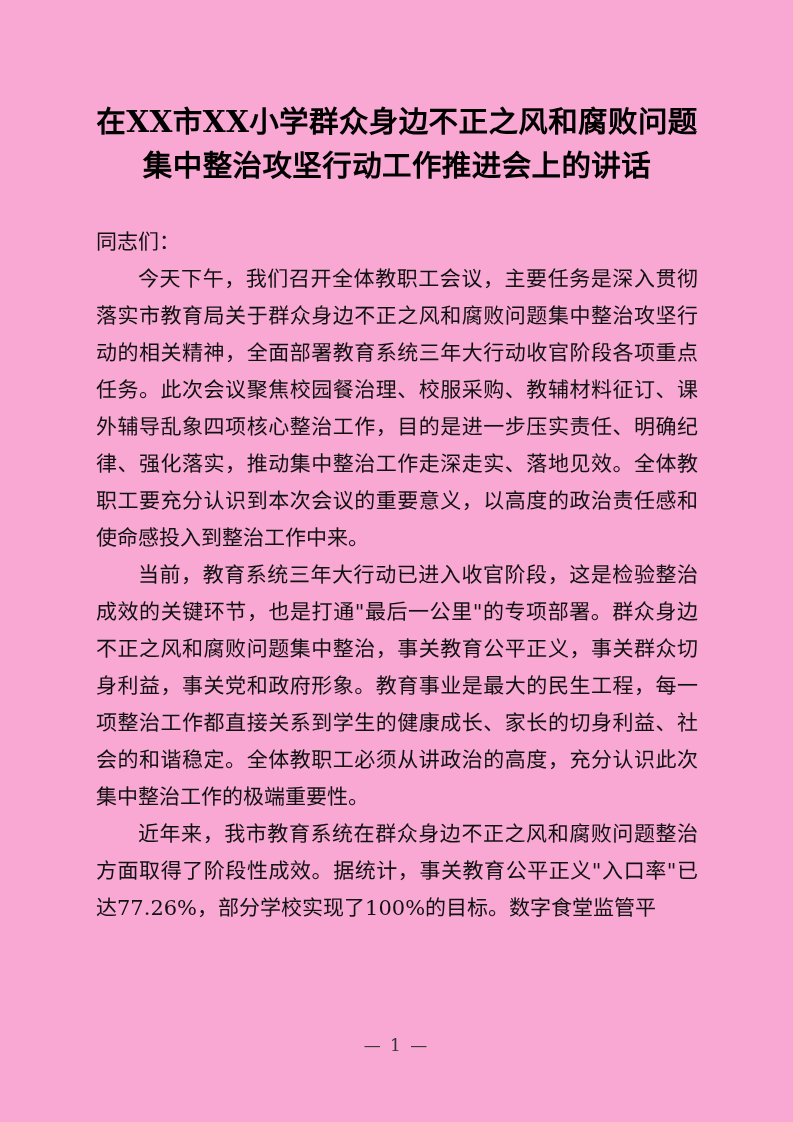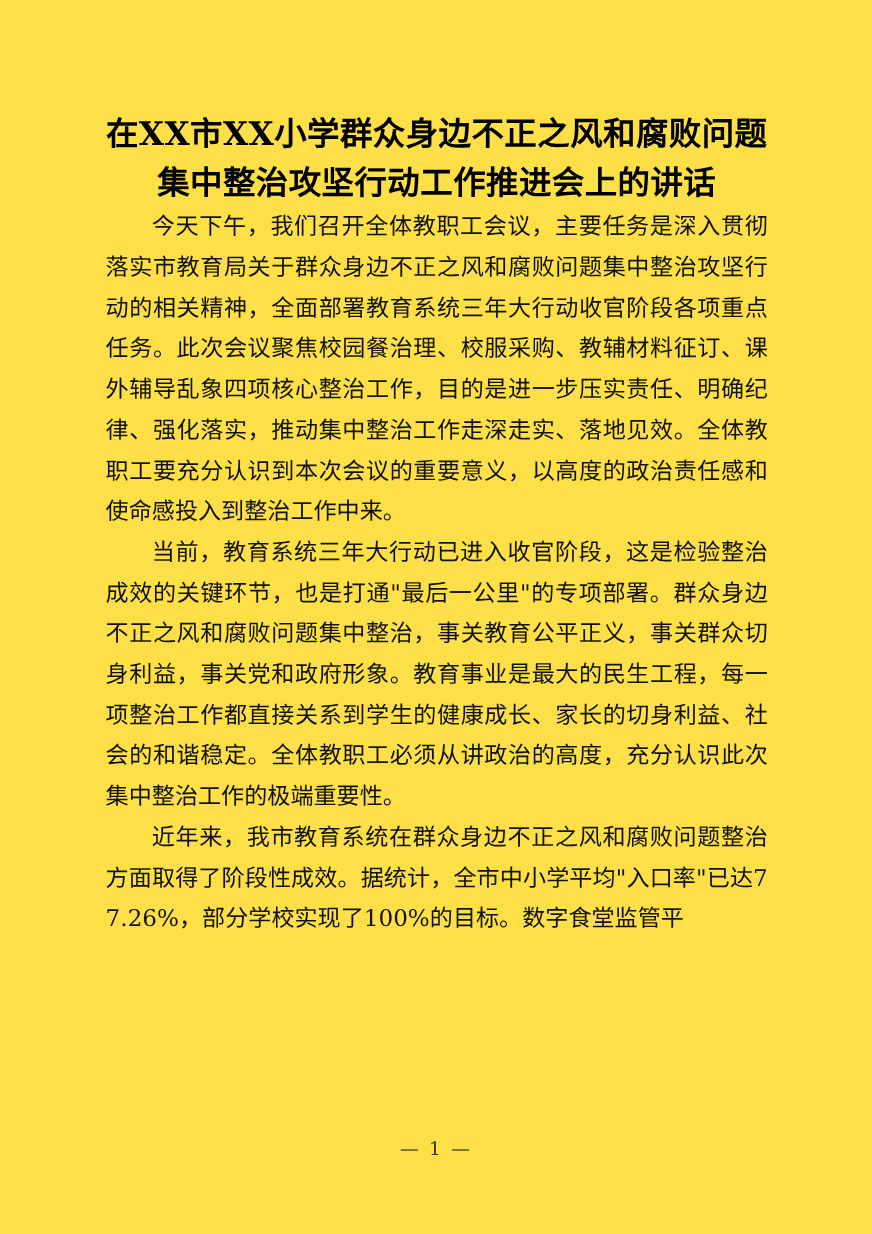--- a/index.html
+++ b/index.html
@@ -7,21 +7,21 @@
     margin: 0;
     padding: 0;
     background: #ffffff;
   }
 
   .page {
     position: relative;
     width: 793px;
     height: 1122px;
     margin: 0 auto;
-    background: #fde047;
+    background: #f9a8d4;
     overflow: hidden;
     box-sizing: border-box;
   }
 
   .doc-body {
     position: absolute;
     left: 96px;
     top: 0;
     width: 602px;
   }
@@ -86,25 +86,26 @@
 </style>
 </head>
 <body>
 
 <div class="page">
 
   <div class="doc-body">
 
     <h1 class="doc-title">在XX市XX小学群众身边不正之风和腐败问题集中整治攻坚行动工作推进会上的讲话</h1>
 
+    <p class="salutation">同志们：</p>
 
     <p class="para">今天下午，我们召开全体教职工会议，主要任务是深入贯彻落实市教育局关于群众身边不正之风和腐败问题集中整治攻坚行动的相关精神，全面部署教育系统三年大行动收官阶段各项重点任务。此次会议聚焦校园餐治理、校服采购、教辅材料征订、课外辅导乱象四项核心整治工作，目的是进一步压实责任、明确纪律、强化落实，推动集中整治工作走深走实、落地见效。全体教职工要充分认识到本次会议的重要意义，以高度的政治责任感和使命感投入到整治工作中来。</p>
 
 
     <p class="para">当前，教育系统三年大行动已进入收官阶段，这是检验整治成效的关键环节，也是打通"最后一公里"的专项部署。群众身边不正之风和腐败问题集中整治，事关教育公平正义，事关群众切身利益，事关党和政府形象。教育事业是最大的民生工程，每一项整治工作都直接关系到学生的健康成长、家长的切身利益、社会的和谐稳定。全体教职工必须从讲政治的高度，充分认识此次集中整治工作的极端重要性。</p>
 
-    <p class="para">近年来，我市教育系统在群众身边不正之风和腐败问题整治方面取得了阶段性成效。据统计，全市中小学平均"入口率"已达77.26%，部分学校实现了100%的目标。数字食堂监管平</p>
+    <p class="para">近年来，我市教育系统在群众身边不正之风和腐败问题整治方面取得了阶段性成效。据统计，事关教育公平正义"入口率"已达77.26%，部分学校实现了100%的目标。数字食堂监管平</p>
 
   </div>
 
   <div class="page-footer">— 1 —</div>
 
 </div>
 
 </body></html>

